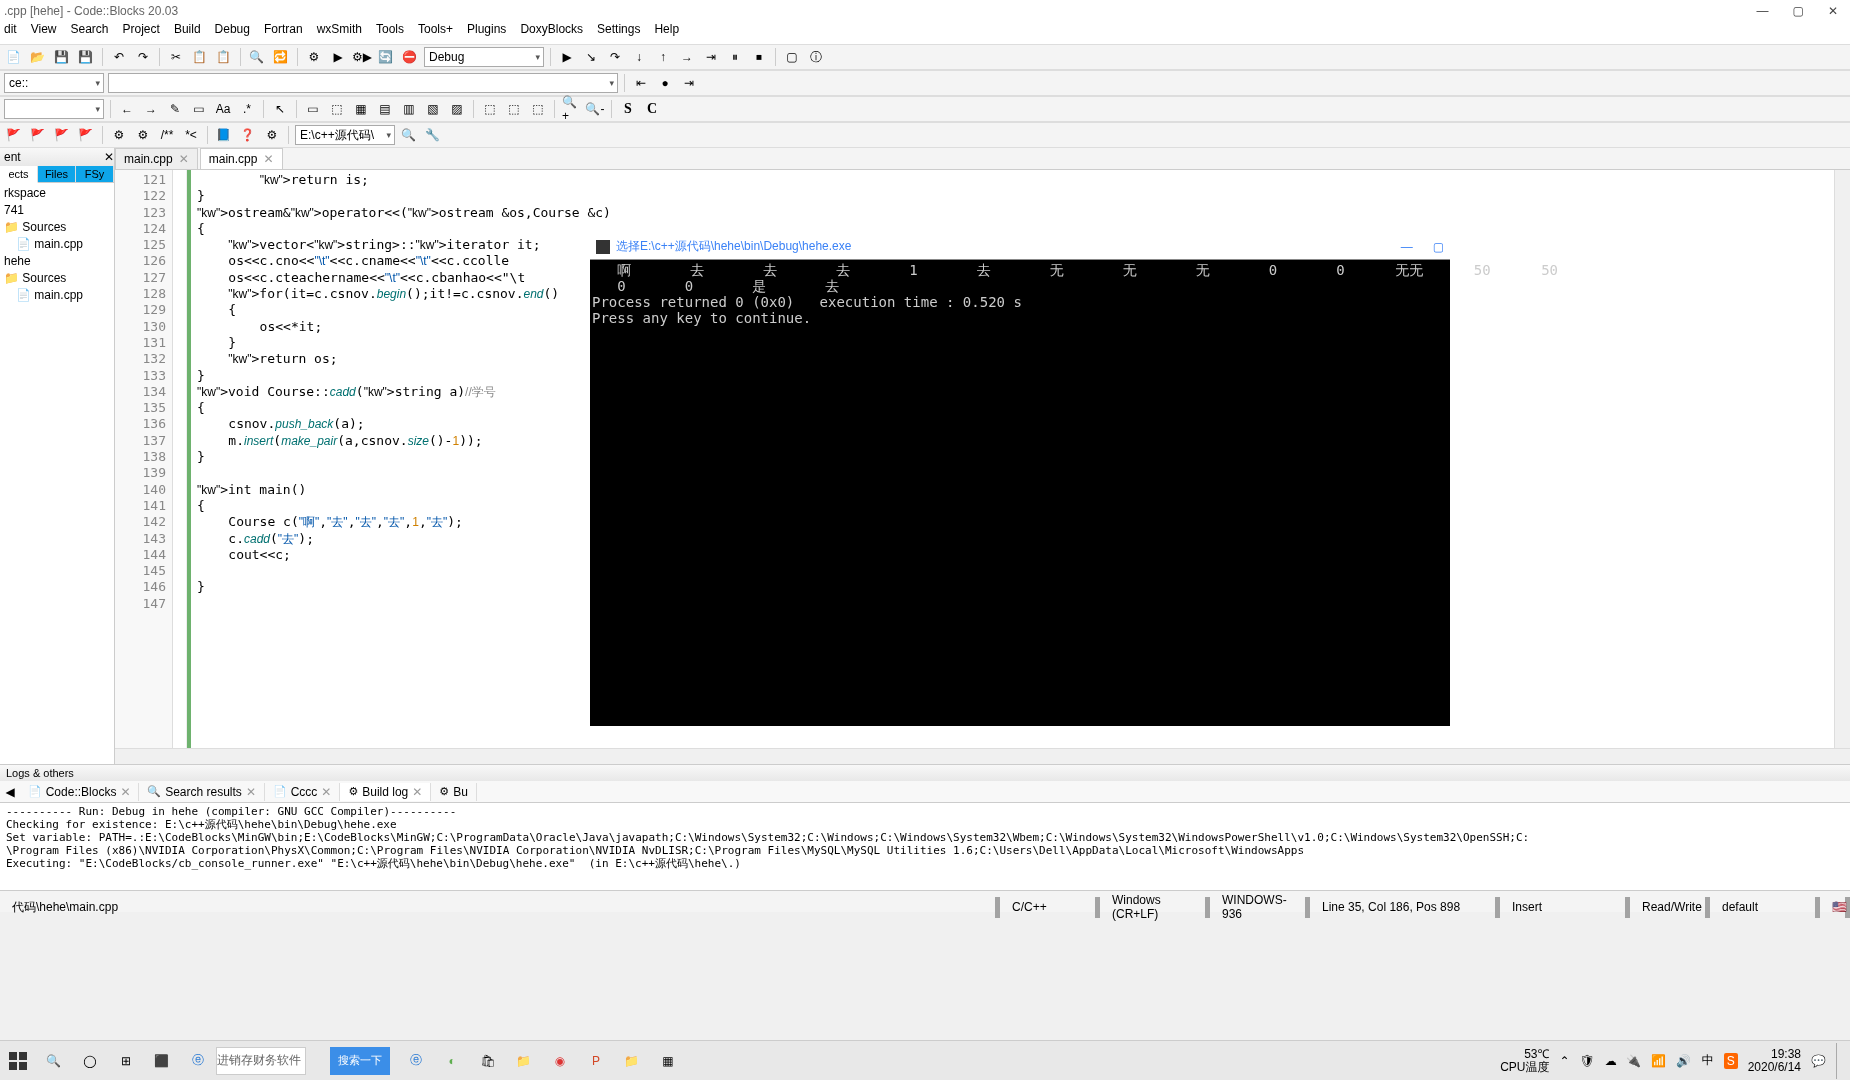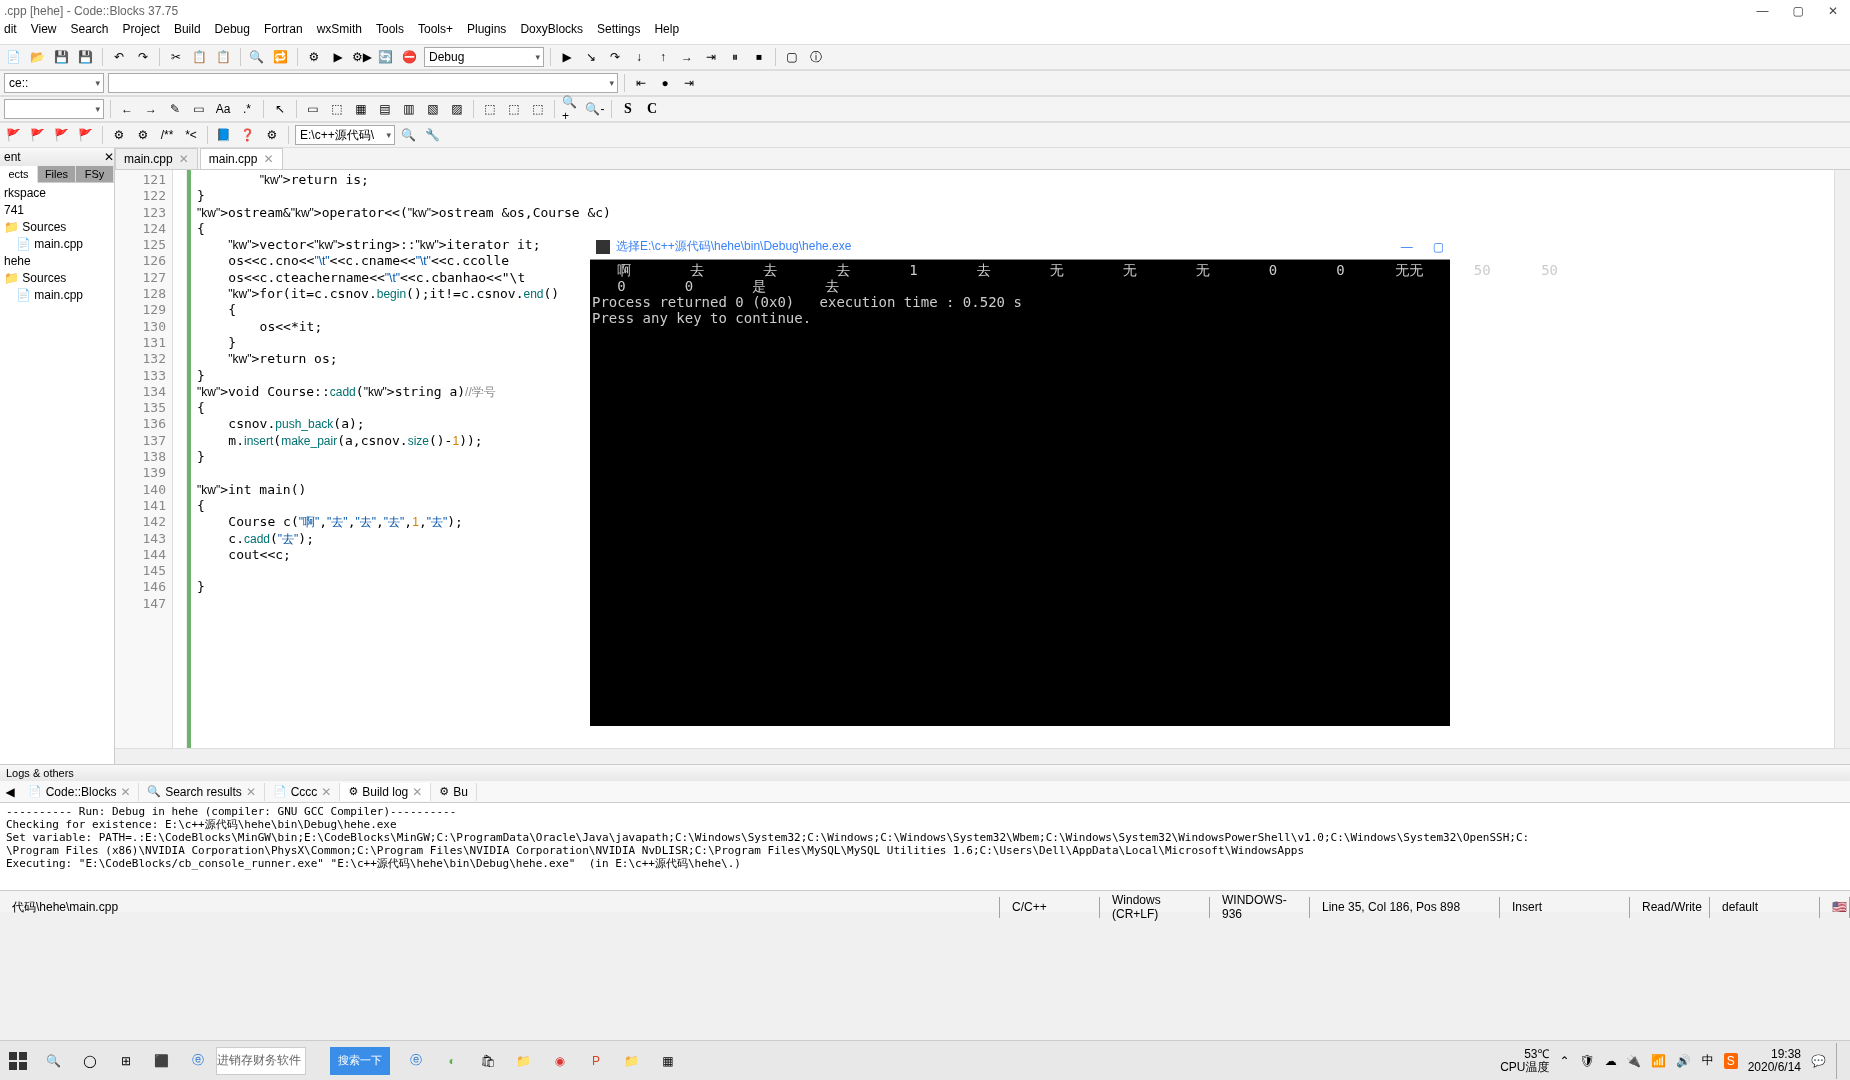--- a/index.html
+++ b/index.html
@@ -14,21 +14,21 @@
 
 .toolbar-row { height: 26px; background: #f4f4f4; border-top: 1px solid #ddd; border-bottom: 1px solid #ddd; display: flex; align-items: center; gap: 4px; padding: 0 4px; }
 .tbtn { width: 20px; height: 20px; display: inline-flex; align-items: center; justify-content: center; border: 1px solid transparent; cursor: pointer; }
 .tsep { width: 1px; height: 18px; background: #ccc; margin: 0 2px; }
 .dropdown { height: 20px; border: 1px solid #aaa; background: #fff; padding: 0 18px 0 4px; position: relative; font-size: 11px; display: inline-flex; align-items: center; }
 .dropdown::after { content: "▾"; position: absolute; right: 3px; color: #555; font-size: 9px; }
 
 .main-area { display: flex; height: 616px; }
 .sidebar { width: 115px; background: #fff; border-right: 1px solid #ccc; }
 .sidebar-title { background: linear-gradient(#f8f8f8,#e8e8e8); height: 18px; padding-left: 4px; font-size: 11px; display: flex; align-items: center; }
-.sidebar-tabs { display: flex; border-bottom: 1px solid #ccc; background: #a3a3a3; }
+.sidebar-tabs { display: flex; border-bottom: 1px solid #ccc; background: #0ea5e9; }
 .sidebar-tab { flex: 1; text-align: center; padding: 2px 0; border-right: 1px solid #ddd; font-size: 11px; cursor: pointer; }
 .sidebar-tab.active { background: #fff; border-bottom: 1px solid #fff; margin-bottom: -1px; }
 .tree { padding: 2px 4px; font-size: 11px; line-height: 17px; }
 .tree .folder::before { content: "📁 "; }
 .tree .file::before { content: "📄 "; }
 .tree .proj { font-weight: normal; }
 .tree .indent1 { padding-left: 12px; }
 
 .editor-area { flex: 1; display: flex; flex-direction: column; background: #fff; }
 .editor-tabs { height: 22px; background: #f4f4f4; display: flex; align-items: flex-end; border-bottom: 1px solid #ccc; }
@@ -36,34 +36,34 @@
 .editor-tab .x { color: #999; cursor: pointer; }
 .editor-tab.inactive { background: #eee; }
 
 .code-pane { flex: 1; display: flex; position: relative; overflow: hidden; }
 .gutter { width: 58px; background: #f8f8f8; text-align: right; padding: 2px 6px 2px 0; color: #888; font-family: Consolas, monospace; font-size: 13px; line-height: 16.3px; border-right: 1px solid #ddd; }
 .foldcol { width: 14px; background: #fff; border-right: 1px solid #eee; }
 .greenbar { width: 4px; background: #6eb26e; }
 .code { flex: 1; padding: 2px 0 2px 6px; font-family: Consolas, monospace; font-size: 13px; line-height: 16.3px; white-space: pre; overflow-x: auto; }
 .str { color: #0055aa; }
 .cmt { color: #888; }
-.fn { color: #007070; }
+.fn { color: #007070; font-style: italic; }
 .num { color: #d08000; }
 .hscroll { height: 16px; background: #f0f0f0; border-top: 1px solid #ddd; }
 
 .logs-panel { border-top: 1px solid #ccc; background: #fff; height: 126px; }
 .logs-header { background: linear-gradient(#f8f8f8,#e8e8e8); padding: 2px 6px; font-size: 11px; }
 .logs-tabs { display: flex; align-items: center; border-bottom: 1px solid #ccc; background: #f8f8f8; height: 22px; }
 .log-tab { padding: 2px 8px; border-right: 1px solid #ddd; display: flex; gap: 4px; align-items: center; cursor: pointer; font-size: 11px; }
 .log-tab.active { background: #fff; }
 .log-tab .x { color: #999; }
 .logs-body { font-family: Consolas, monospace; font-size: 11px; white-space: pre; padding: 2px 6px; line-height: 13px; overflow: hidden; }
 
 .statusbar { height: 22px; background: #f4f4f4; border-top: 1px solid #ccc; display: flex; align-items: center; font-size: 11px; }
-.sb-cell { padding: 0 12px; border-right: 1px solid #a3a3a3; height: 100%; display: flex; align-items: center; margin-top: 11px; }
+.sb-cell { padding: 0 12px; border-right: 5px solid #a3a3a3; height: 100%; display: flex; align-items: center; margin-top: 11px; }
 .sb-cell.flex1 { flex: 1; }
 
 
 .console-win { position: absolute; top: 234px; left: 590px; width: 860px; height: 492px; background: #000; color: #ddd; }
 .console-title { height: 26px; background: #fff; color: #3b82f6; display: flex; align-items: center; padding: 0 6px; border-bottom: 1px solid #888; font-size: 12px; }
 .console-title .cico { width: 14px; height: 14px; background: #333; margin-right: 6px; }
 .console-title .wc { margin-left: auto; display: flex; gap: 20px; }
 .console-body { font-family: Consolas, "SimSun", monospace; font-size: 14px; white-space: pre; padding: 2px 0 2px 2px; line-height: 16px; color: #ccc; }
 
 
@@ -74,21 +74,21 @@
 .taskbar .tray { margin-left: auto; display: flex; align-items: center; gap: 10px; padding-right: 8px; }
 .taskbar .tray .temp { text-align: right; font-size: 11px; line-height: 13px; }
 .taskbar .tray .clock { text-align: right; font-size: 11px; line-height: 13px; }
 
 svg { display: block; }
 </style>
 </head>
 <body>
 
 <div class="titlebar">
-  <span>.cpp [hehe] - Code::Blocks 37.75</span>
+  <span>.cpp [hehe] - Code::Blocks 20.03</span>
   <div class="wincontrols">
     <span>—</span>
     <span>▢</span>
     <span>✕</span>
   </div>
 </div>
 
 <div class="menubar">
   <span>dit</span>
   <span>View</span>

